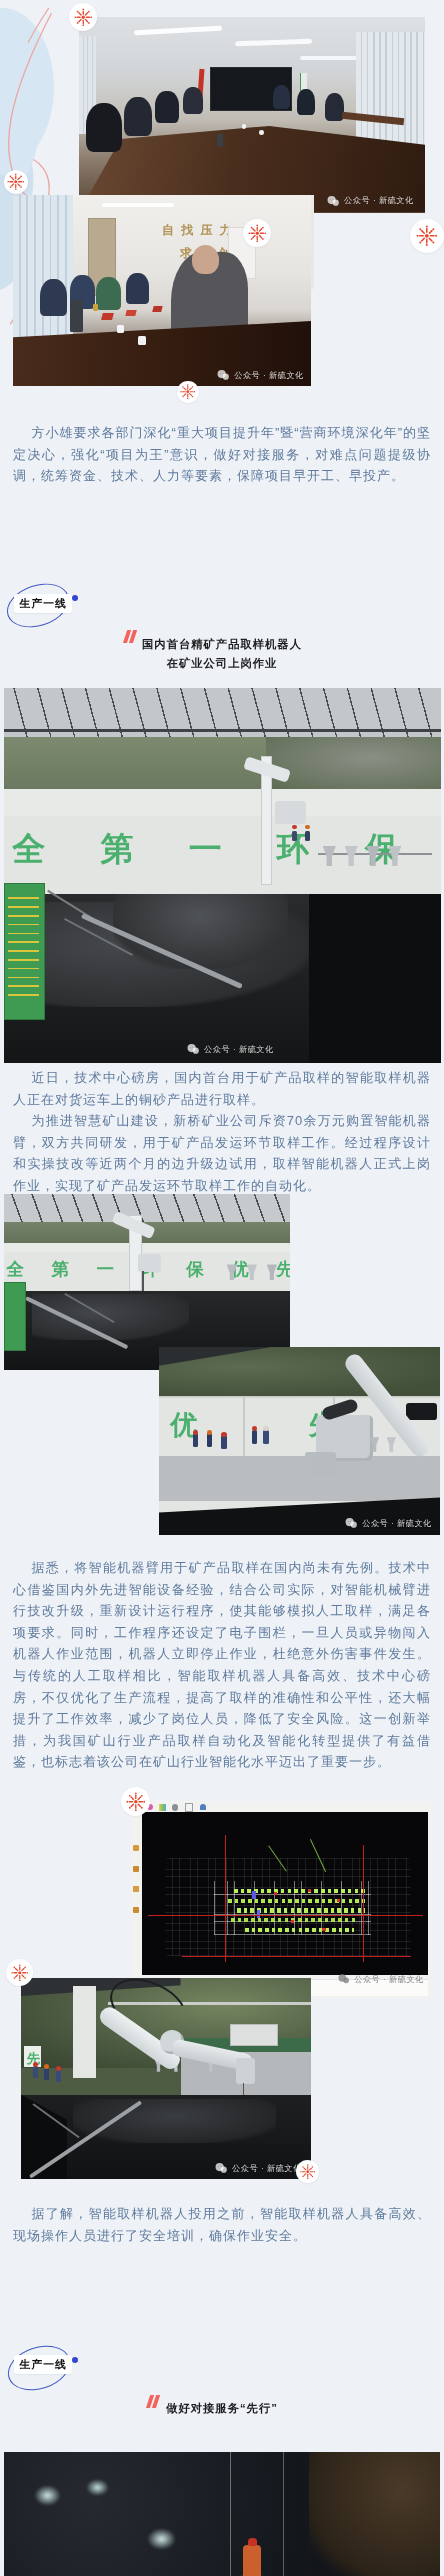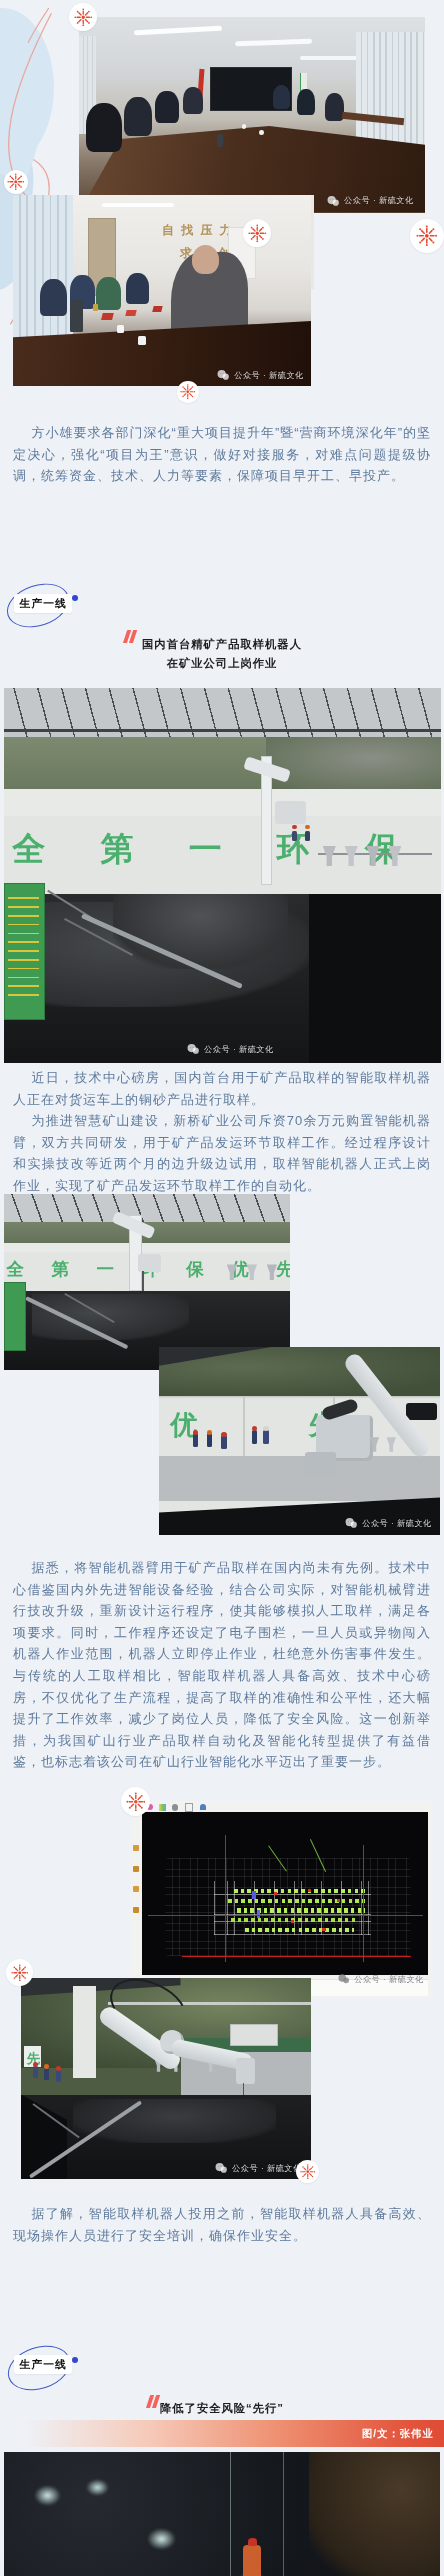--- a/index.html
+++ b/index.html
@@ -396,25 +396,22 @@
   <div class="ring" style="left:7.2px;top:2347px;width:62px;height:40px"></div>
   <div class="label-pill" style="left:14.4px;top:2355px">
     <span>生产一线</span>
   </div>
   <div class="bluedot" style="left:72px;top:2357px"></div>
 
   <div class="qmark" style="left:148px;top:2395px">
       <i></i>
       <i></i>
     </div>
-  <div class="qtitle" style="top:2401px">降低了安全风险“先行”</div>
-
-  <div class="barcredit" style="top:2420px">
-    <span>图/文：张伟业</span>
-  </div>
+  <div class="qtitle" style="top:2401px">做好对接服务“先行”</div>
+
 
   <div class="photo cave" style="left:3.6px;top:2452px;width:436px;height:332px">
     <div class="ph-el" style="left:70%;top:0;width:30%;height:38%;background:radial-gradient(ellipse at 70% 30%,#4a3a28,#2c2318 70%,transparent 85%)"></div>
 
     <div class="glow" style="left:7%;top:10%;width:27px;height:20.6px;background:radial-gradient(#cfeae6,rgba(160,210,205,0) 70%)"></div>
     <div class="glow" style="left:19%;top:8%;width:23px;height:17.5px;background:radial-gradient(#c4e4df,rgba(160,210,205,0) 70%)"></div>
     <div class="glow" style="left:33%;top:23%;width:29px;height:21.6px;background:radial-gradient(#cfeae6,rgba(160,210,205,0) 70%)"></div>
     <div class="glow" style="left:53%;top:36%;width:33px;height:25px;background:radial-gradient(#e4f2f0,rgba(180,220,215,0) 70%)"></div>
 
     <div class="ph-el" style="left:52%;top:0;width:1px;height:46%;background:rgba(180,200,190,.5)"></div>

